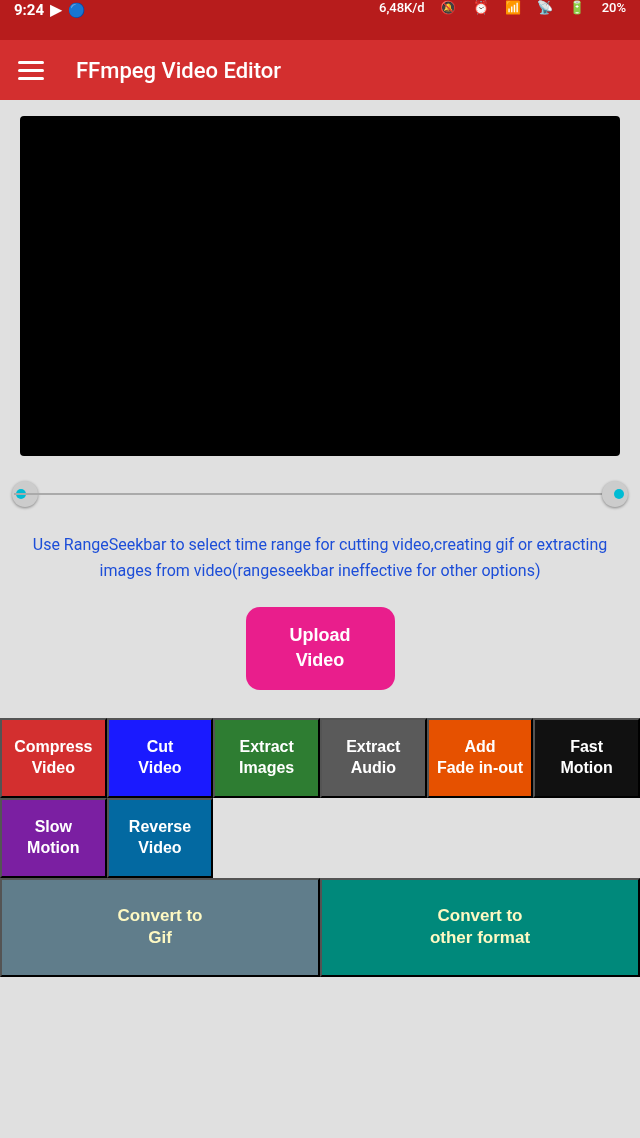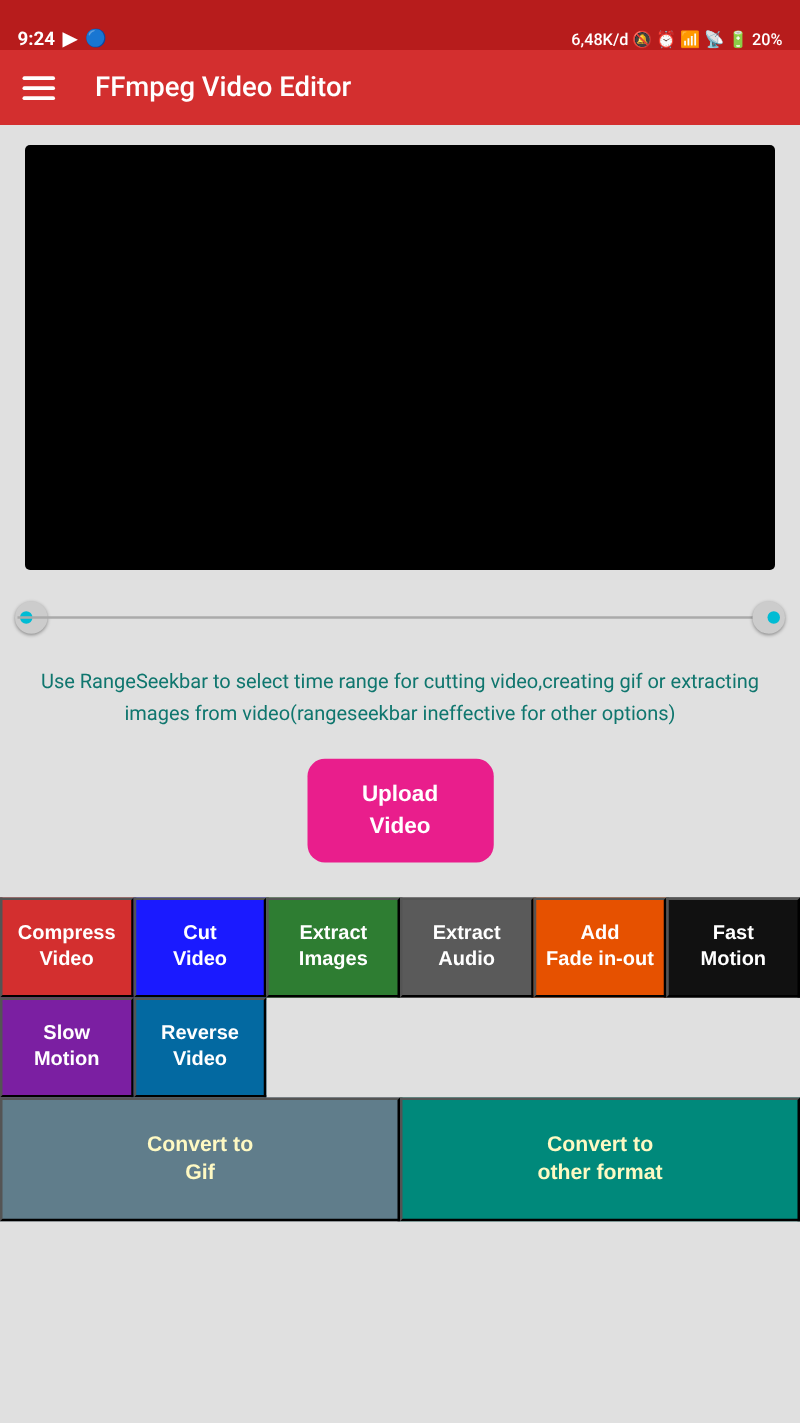--- a/index.html
+++ b/index.html
@@ -10,29 +10,29 @@
       font-family: 'Roboto', Arial, sans-serif;
       background: #e0e0e0;
       overflow-x: hidden;
     }
 
     
     .status-bar {
       background: #b71c1c;
       height: 40px;
       display: flex;
-      align-items: flex-end;
+      align-items: flex-start;
       justify-content: space-between;
       padding: 0 14px;
       color: white;
       font-size: 14px;
       font-weight: 500;
     }
     .status-left { display: flex; align-items: center; gap: 6px; }
-    .status-right { display: flex; align-items: center; gap: 3px; font-size: 13px; }
+    .status-right { display: flex; align-items: center; gap: 16px; font-size: 13px; }
     .status-time { font-size: 15px; font-weight: bold; }
 
     
     .app-bar {
       background: #d32f2f;
       height: 60px;
       display: flex;
       align-items: center;
       padding: 0 18px;
       gap: 32px;
@@ -94,21 +94,21 @@
       width: 10px; height: 10px; border-radius: 50%;
       background: #00bcd4;
       position: absolute; right: 4px; top: 50%; transform: translateY(-50%);
     }
 
     
     .instruction-text {
       text-align: center;
       padding: 20px 28px 24px 28px;
       font-size: 16px;
-      color: #0f766e;
+      color: #1d4ed8;
       line-height: 1.6;
     }
 
     
     .upload-btn-container {
       display: flex;
       justify-content: center;
       margin-bottom: 28px;
     }
     .upload-btn {

